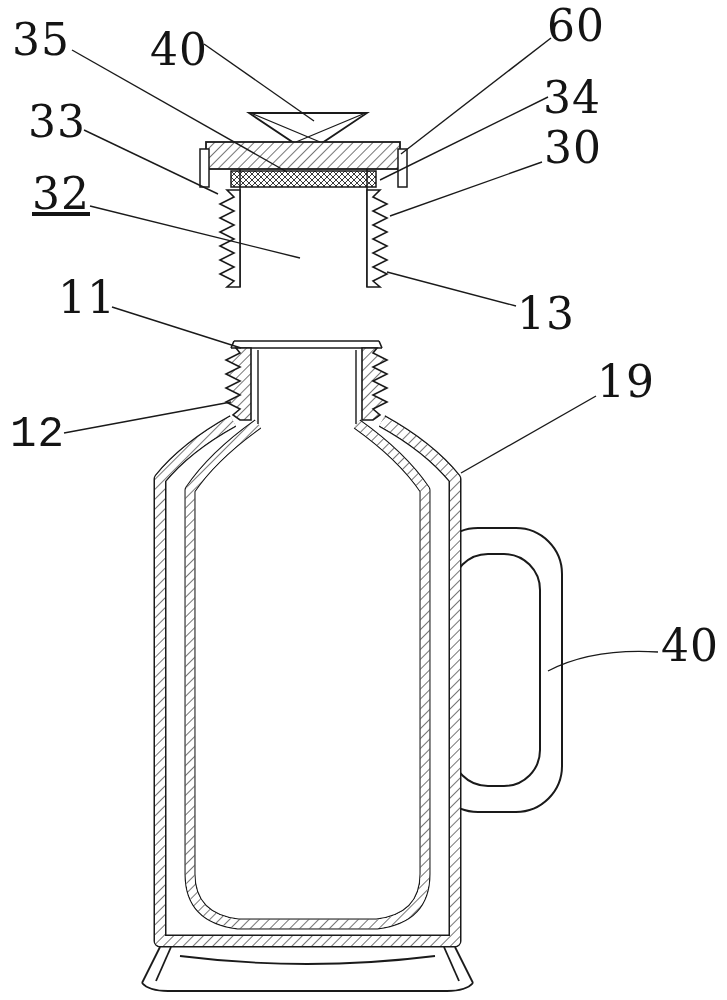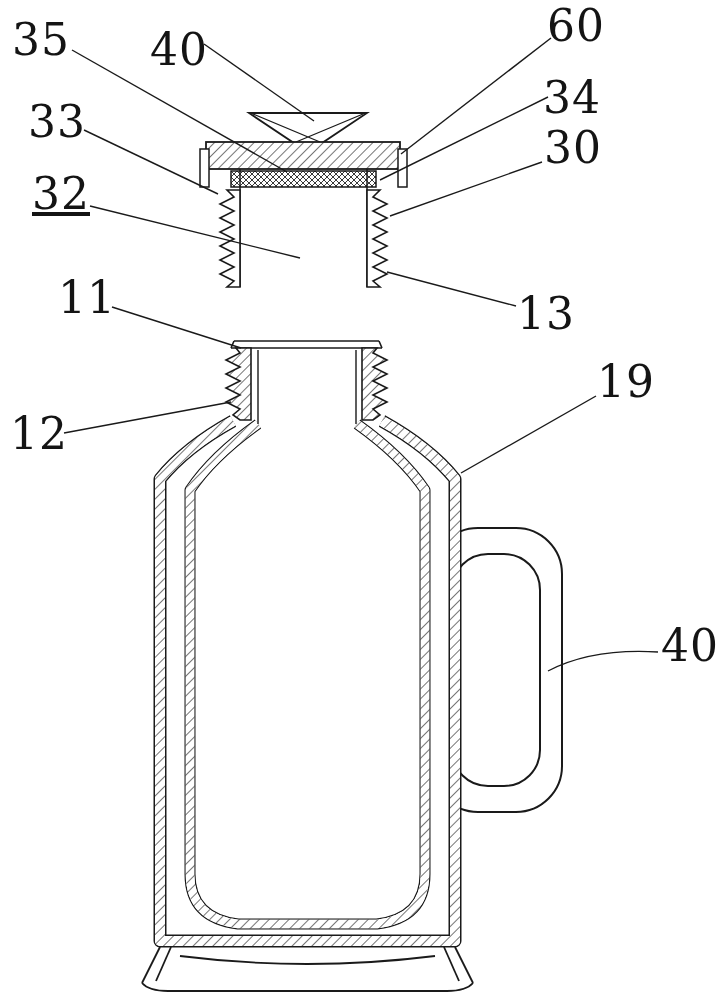--- a/index.html
+++ b/index.html
@@ -24,21 +24,21 @@
   }
   .l35{left:12px;  top:18px;}
   .l40{left:150px; top:14px;margin-top:14px;}
   .l50{left:547px; top:4px;}
   .l34{left:543px; top:76px;}
   .l33{left:28px;  top:100px;text-align:right;}
   .l30{left:537px; top:126px;margin-left:7px;}
   .l32{left:32px;  top:172px;text-decoration:underline;}
   .l13{left:517px; top:292px;}
   .l11{left:58px;  top:276px;}
-  .l12{left:10px;  top:412px;}
+  .l12{left:10px;  top:412px;font-family:Liberation Mono, monospace;}
   .l10{left:597px; top:360px;}
   .l20{left:661px; top:624px;}
 </style>
 </head>
 <body>
 
 <div class="figure-wrap">
 
   <svg width="727" height="1000" viewBox="0 0 727 1000">
     <defs>

